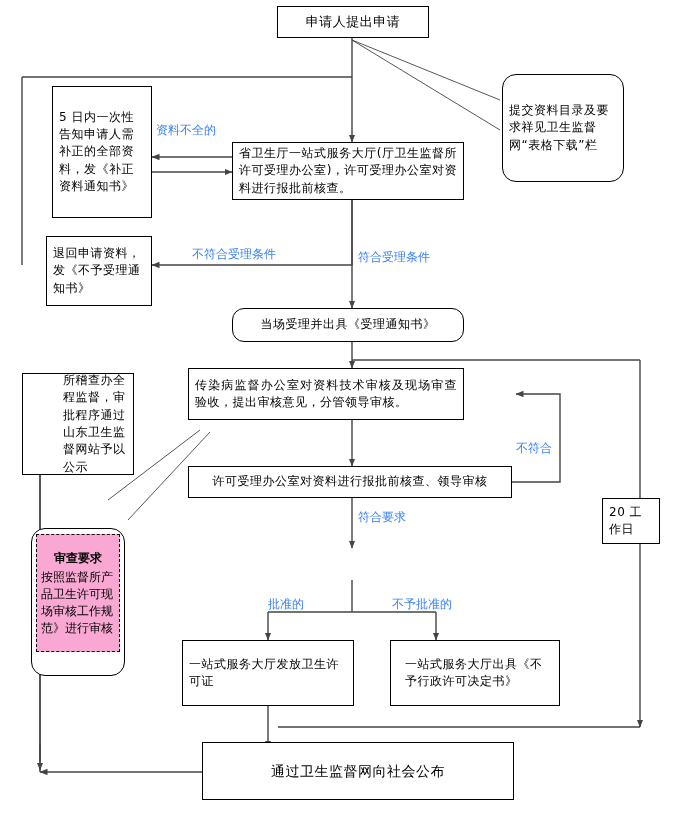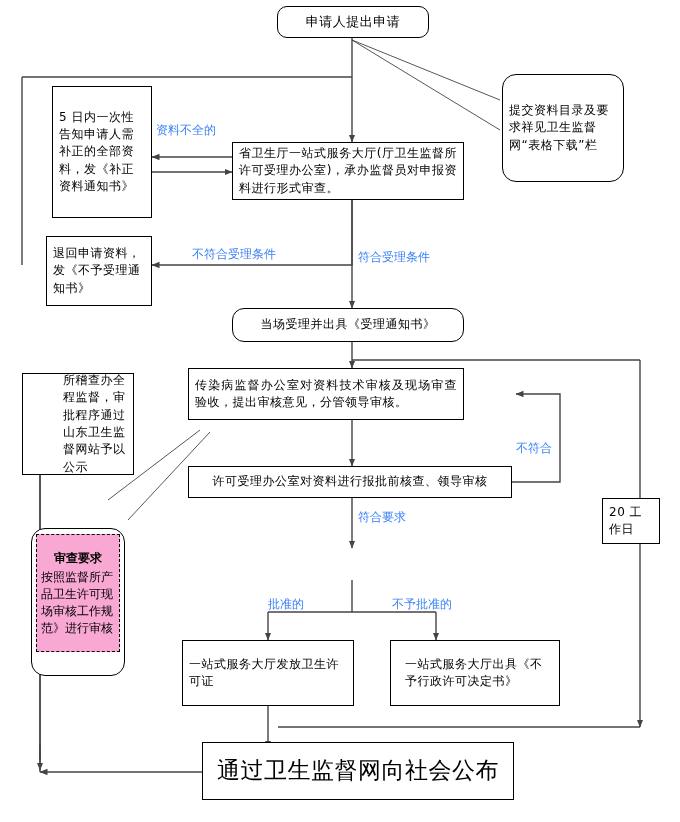--- a/index.html
+++ b/index.html
@@ -15,21 +15,21 @@
   .center{text-align:center;}
   .left{text-align:left;}
   .justify{text-align:justify;text-align-last:left;}
   .rounded{border-radius:14px;}
   .dashedwrap{position:absolute;box-sizing:border-box;border:1px solid #000;border-radius:14px;background:#fff;}
   .dashedinner{position:absolute;box-sizing:border-box;border:1px dashed #000;background:#f9a8d4;
         display:flex;align-items:flex-start;justify-content:center;}
   .label{position:absolute;color:#3b82f6;background:transparent;white-space:nowrap;}
   .fs12{font-size:12px;}
   .fs13{font-size:13px;}
-  .fs17{font-size:23px;}
+  .fs17{font-size:14px;}
   .bold{font-weight:bold;}
 </style>
 </head>
 <body>
 
 <div id="chart">
 
   <svg class="lines" viewBox="0 0 680 822" xmlns="http://www.w3.org/2000/svg">
     <defs>
       <marker id="ah" markerWidth="9" markerHeight="9" refX="7.5" refY="3.2" orient="auto" markerUnits="userSpaceOnUse">
@@ -78,34 +78,34 @@
       <path d="M202,772 L40,772" marker-end="url(#ah)"></path>
       <path d="M40,772 L40,428"></path>
       <path d="M40,428 L40,760"></path>
       <path d="M40,745 L40,770" marker-end="url(#ah)"></path>
 
       <path d="M108,500 L200,430" stroke-width="0.9"></path>
       <path d="M128,520 L210,432" stroke-width="0.9"></path>
     </g>
   </svg>
 
-  <div class="node pad fs13" style="left:277px;top:6px;width:152px;height:32px;border-radius:10px;">
+  <div class="node pad fs13" style="left:277px;top:6px;width:152px;height:32px;">
     <span class="txt center">申请人提出申请</span>
   </div>
 
   <div class="node pad rounded fs12" style="left:502px;top:74px;width:122px;height:108px;">
     <span class="txt left">提交资料目录及要求祥见卫生监督网“表格下载”栏</span>
   </div>
 
   <div class="node pad fs12" style="left:52px;top:86px;width:100px;height:132px;">
     <span class="txt left">5 日内一次性告知申请人需补正的全部资料，发《补正资料通知书》</span>
   </div>
 
   <div class="node pad fs12" style="left:232px;top:142px;width:232px;height:58px;">
-    <span class="txt justify">省卫生厅一站式服务大厅(厅卫生监督所许可受理办公室)，承办监督员对申报资料进行形式审查。</span>
+    <span class="txt justify">省卫生厅一站式服务大厅(厅卫生监督所许可受理办公室)，许可受理办公室对资料进行报批前核查。</span>
   </div>
 
   <div class="node pad fs12" style="left:46px;top:236px;width:106px;height:70px;">
     <span class="txt left">退回申请资料，发《不予受理通知书》</span>
   </div>
 
   <div class="node pad fs12" style="left:232px;top:308px;width:232px;height:34px;border-radius:12px;">
     <span class="txt center">当场受理并出具《受理通知书》</span>
   </div>
 

